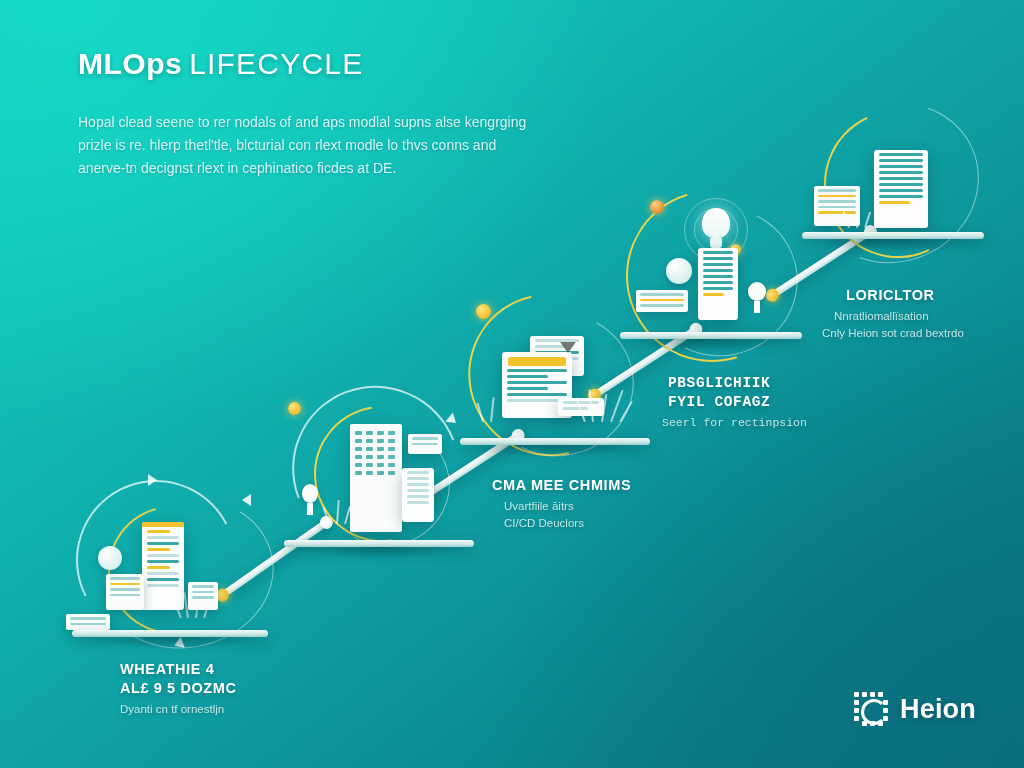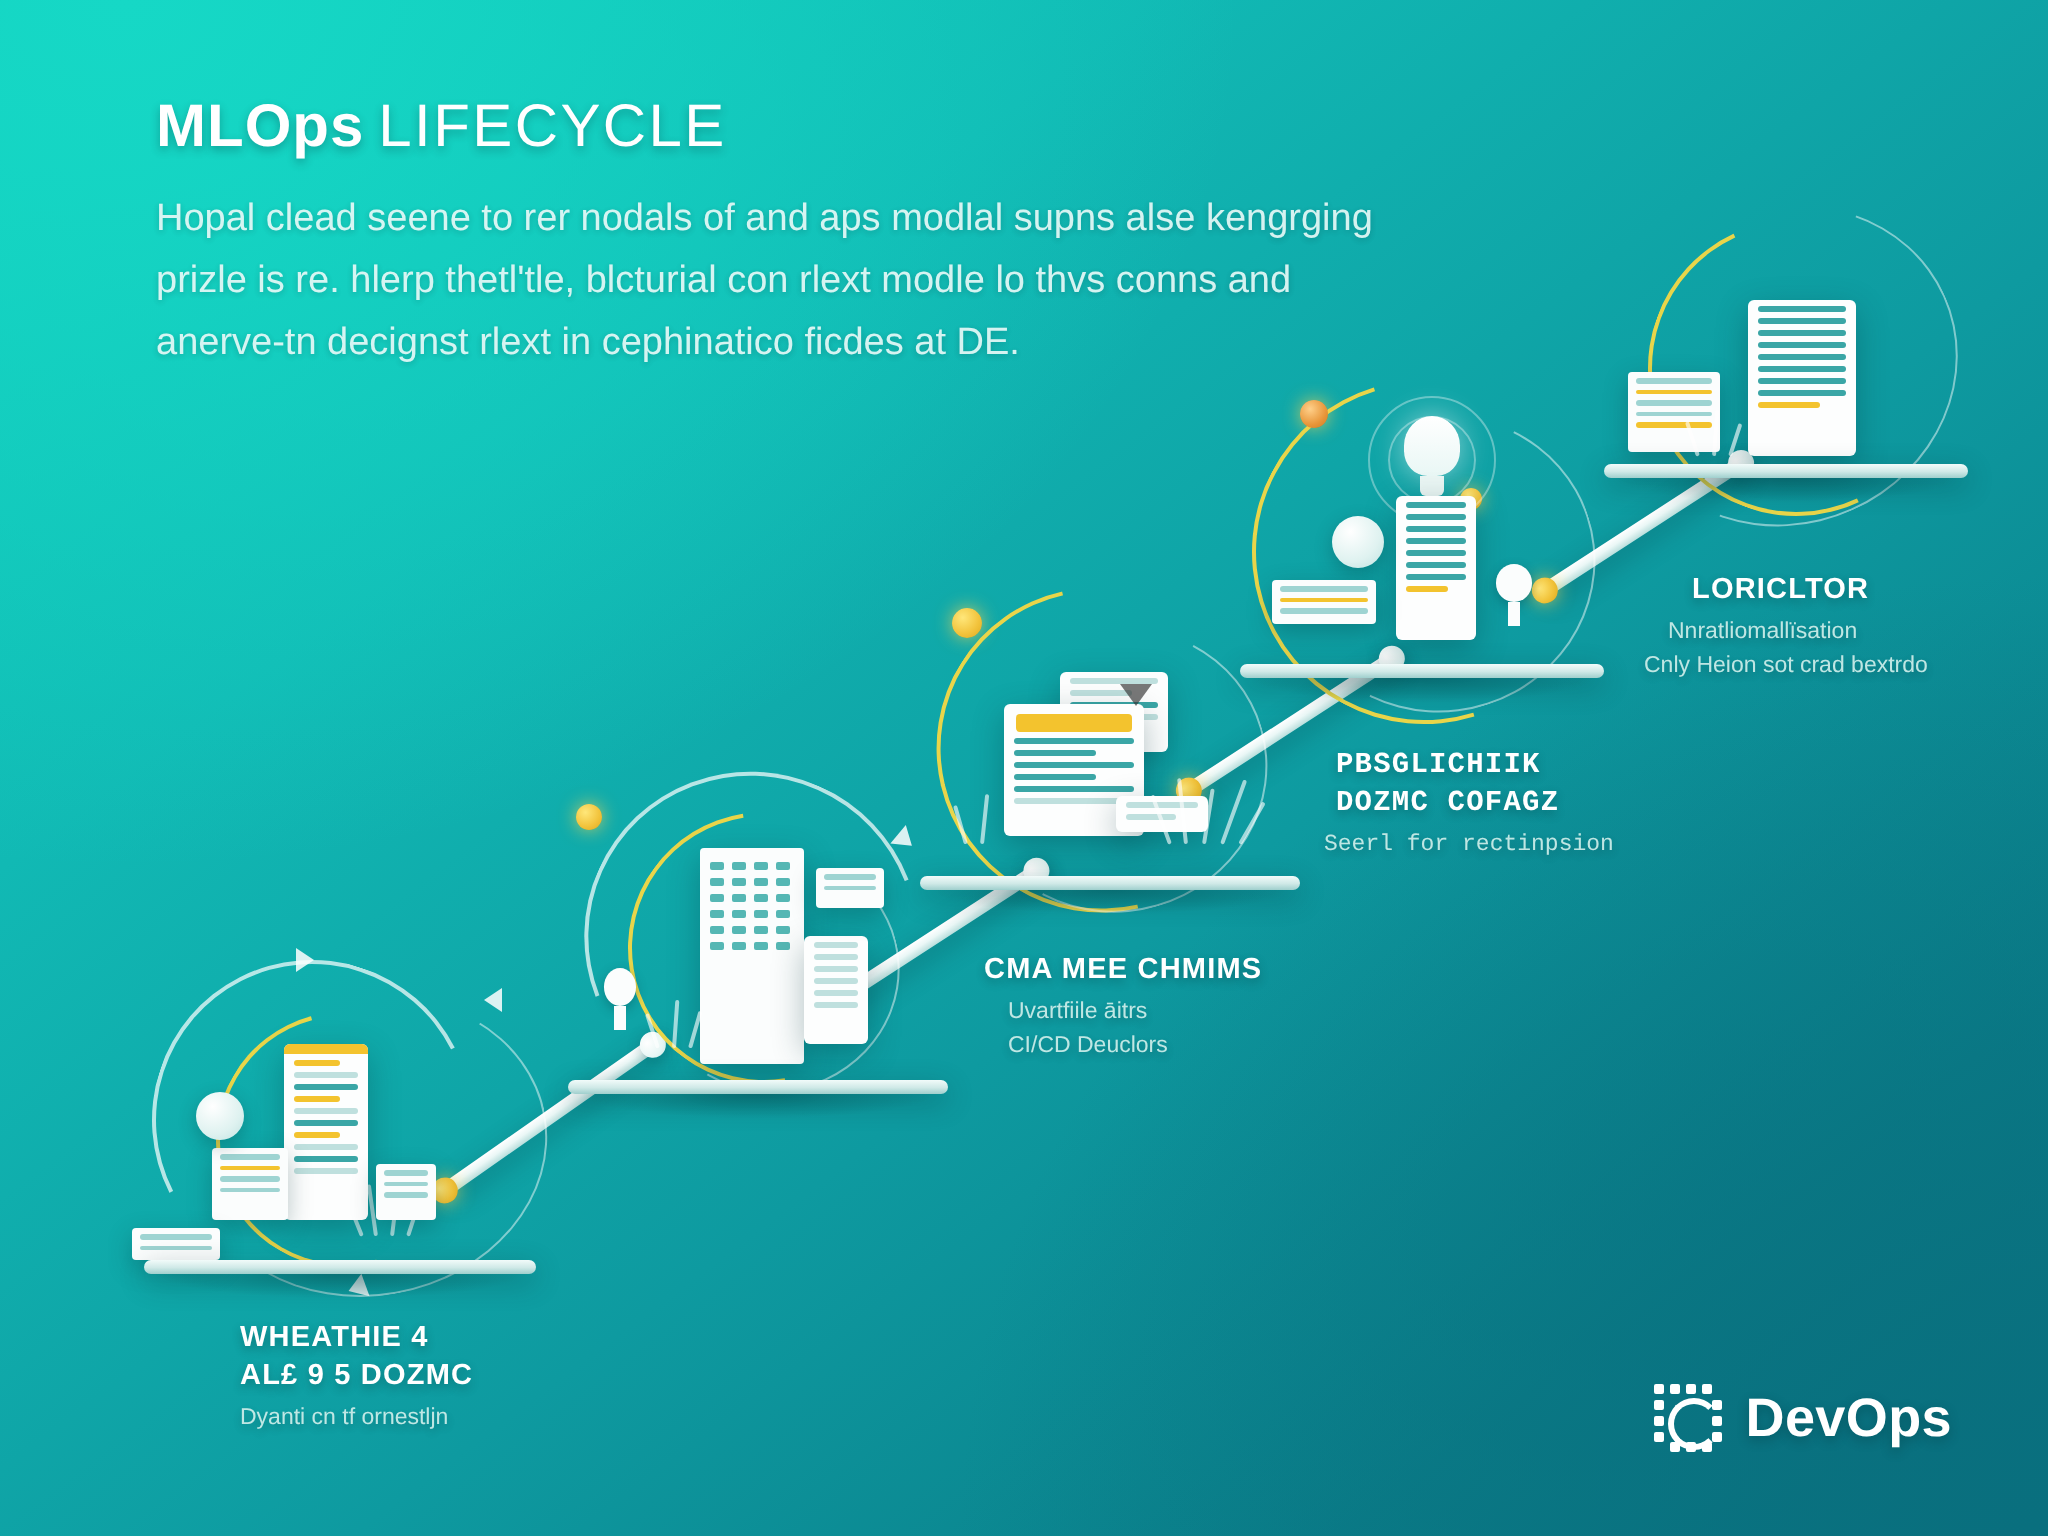--- a/index.html
+++ b/index.html
@@ -19,21 +19,21 @@
   
   #header{position:absolute;left:78px;top:48px;width:600px;}
   #title{
     font-size:30px;letter-spacing:.5px;color:#ffffff;line-height:1.05;
     text-shadow:0 2px 5px rgba(0,40,45,.30);
     white-space:nowrap;
   }
   #title .strong{font-weight:bold;}
   #title .light{font-weight:400;margin-left:7px;letter-spacing:1.2px;}
   #subtitle{
-    margin-top:14px;font-size:19px;line-height:1.65;
+    margin-top:31px;font-size:14px;line-height:1.65;
     color:#e4f8f6;opacity:.93;max-width:560px;
     text-shadow:0 1px 3px rgba(0,40,45,.25);
   }
   #subtitle div{white-space:nowrap;}
   
   .stage{position:absolute;}
   .plat{
     position:absolute;height:7px;border-radius:4px;
     background:linear-gradient(180deg,#f2fbfa 0%,#cfe9e7 55%,#9fcfcd 100%);
     box-shadow:0 4px 14px rgba(0,45,50,.33);
@@ -365,21 +365,21 @@
     </div>
     <div class="pin" style="left:142px;top:98px;width:18px;height:30px;">
       <div class="head"></div>
       <div class="stem"></div>
     </div>
     <div class="plat" style="left:14px;top:148px;width:182px;"></div>
   </div>
 
   <div class="label" style="left:668px;top:374px;font-family:Liberation Mono, monospace;">
     <div class="l1">PBSGLICHIIK</div>
-    <div class="l2">DOZMC COFAGZ</div>
+    <div class="l2">FYIL COFAGZ</div>
     <div class="sub" style="margin-left:-6px;">Seerl for rectinpsion</div>
   </div>
 
   <div class="stage" style="left:786px;top:104px;width:240px;height:166px;">
     <div class="ring gold" style="left:38px;top:6px;width:148px;height:148px;transform:rotate(20deg);"></div>
     <div class="ring white2" style="left:22px;top:0px;width:172px;height:158px;transform:rotate(-24deg);"></div>
 
     <div class="card" style="left:88px;top:46px;width:54px;height:78px;">
       <div class="row dark"></div>
       <div class="row dark"></div>
@@ -422,16 +422,16 @@
       <div class="d" style="left:16px;top:0;"></div>
       <div class="d" style="left:24px;top:0;"></div>
       <div class="d" style="left:29px;top:8px;"></div>
       <div class="d" style="left:29px;top:16px;"></div>
       <div class="d" style="left:29px;top:24px;"></div>
       <div class="d" style="left:8px;top:29px;"></div>
       <div class="d" style="left:16px;top:29px;"></div>
       <div class="d" style="left:24px;top:29px;"></div>
       <div class="swirl"></div>
     </div>
-    <div id="logotext">DevOps</div>
+    <div id="logotext">Heion</div>
   </div>
 
 </div>
 
 </body></html>

